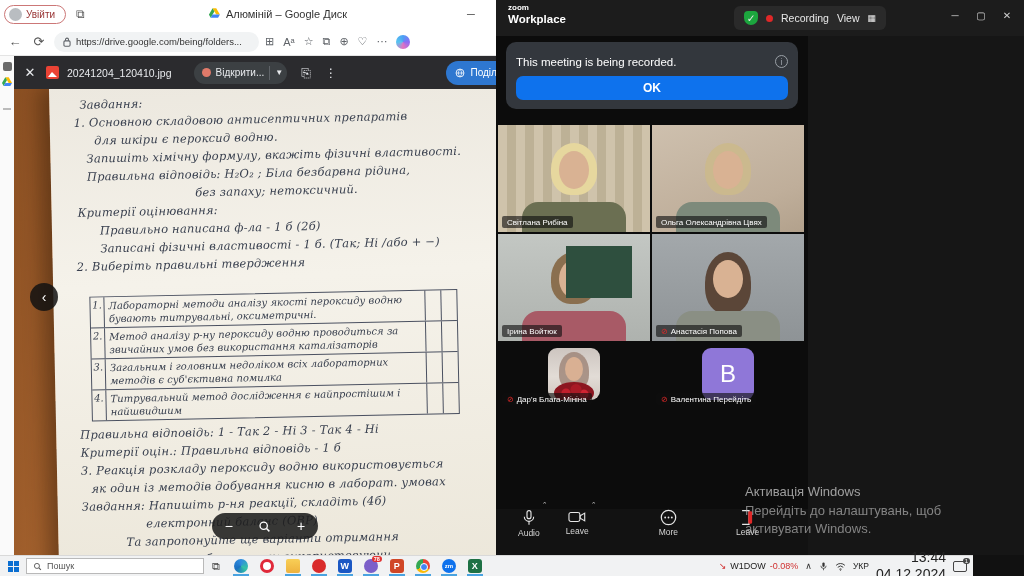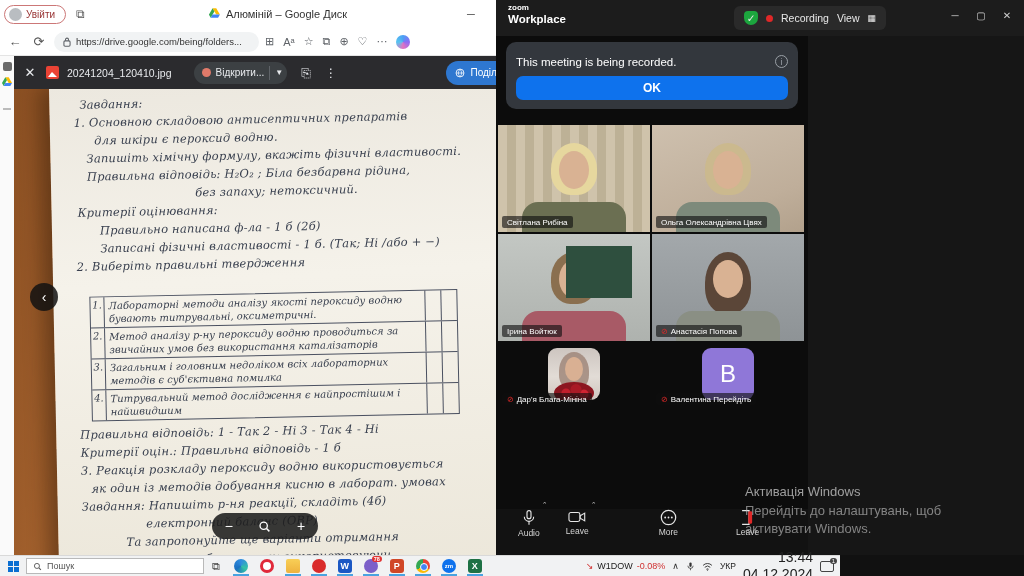--- a/index.html
+++ b/index.html
@@ -130,21 +130,21 @@
   .zt-item .lbl { font-size:8.5px; color:#d6d6d6; margin-top:1px; }
   .zt-caret { color:#bdbdbd; font-size:7px; margin-left:2px; transform:translateY(-8px); }
 
   
   .watermark { position:absolute; left:745px; top:484px; width:220px; color:rgba(205,205,205,.75);
                pointer-events:none; z-index:40; }
   .watermark .w1 { font-size:13px; }
   .watermark .w2 { font-size:13px; margin-top:3px; line-height:1.35; color:rgba(190,190,190,.65); }
 
   
-  .taskbar { position:absolute; left:0; top:555px; width:840px; height:21px; background:#f1f2f3;
+  .taskbar { position:absolute; left:0; top:555px; width:973px; height:21px; background:#f1f2f3;
              border-top:1px solid #d9d9d9; display:flex; align-items:center; }
   .tb-start { width:26px; display:flex; justify-content:center; }
   .winlogo { width:11px; height:11px; display:grid; grid-template-columns:5px 5px; gap:1px; }
   .winlogo i { background:#0a6ed1; }
   .tb-search { width:178px; height:16px; background:#fff; border:1px solid #b9b9b9; display:flex;
                align-items:center; gap:5px; padding:0 6px; font-size:9px; color:#555; }
   .tb-taskview { margin:0 8px; color:#444; font-size:11px; }
   .tb-app { width:26px; height:20px; display:flex; align-items:center; justify-content:center; position:relative; }
   .tb-app .under { position:absolute; bottom:0; left:5px; right:5px; height:2px; background:#4aa3e0; }
   .appic { width:14px; height:14px; border-radius:3px; color:#fff; font-size:9px; font-weight:bold;

